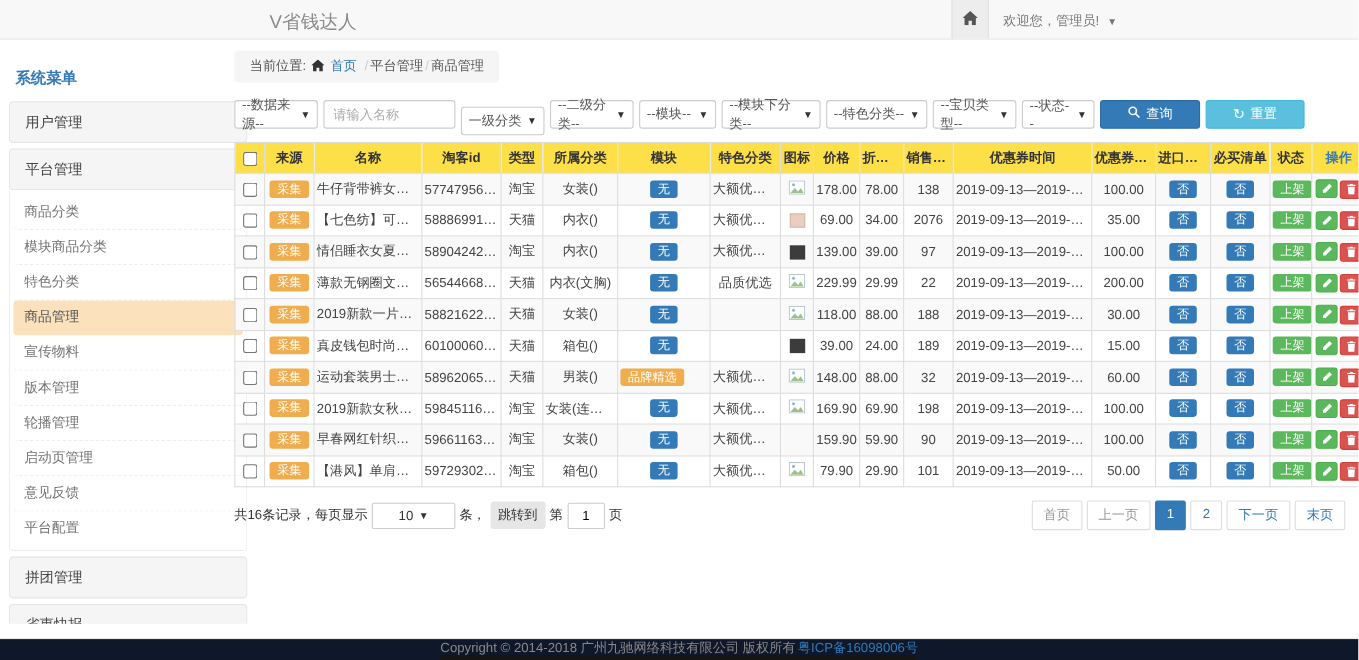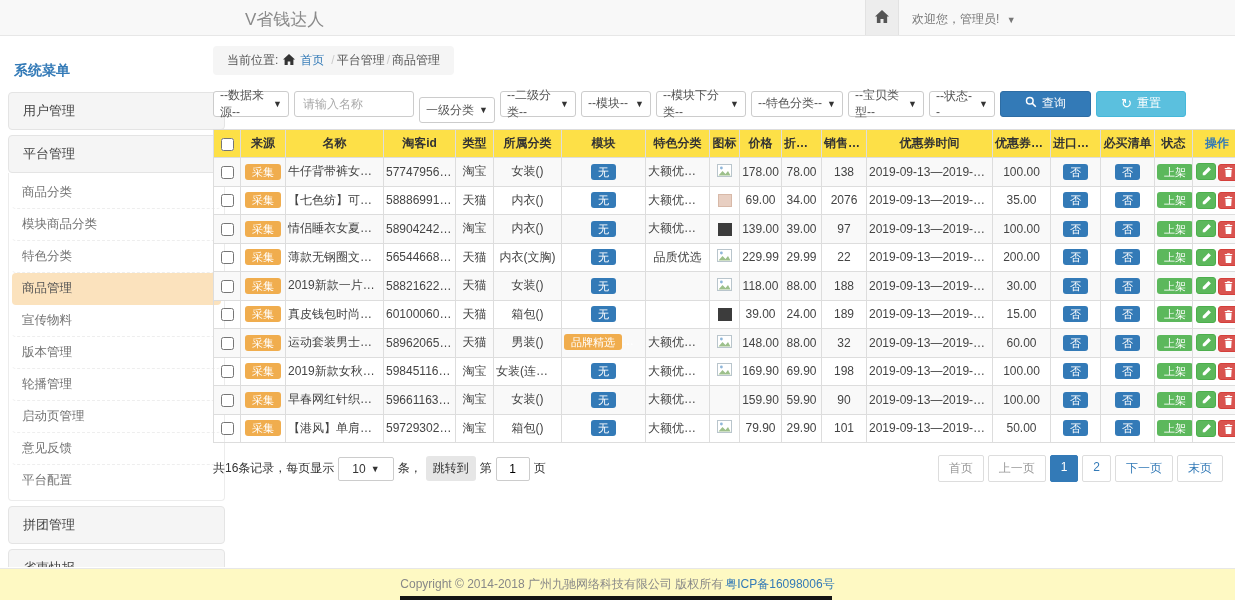--- a/index.html
+++ b/index.html
@@ -74,33 +74,33 @@
   .thumb-dark { background:#3c3c3c; }
   .op-btn { display:inline-flex; width:20px; height:17px; border-radius:3px;
     align-items:center; justify-content:center; cursor:pointer; margin:0 1px; border:1px solid transparent; }
   .op-edit { background:#5cb85c; border-color:#4cae4c; }
   .op-del  { background:#d9534f; border-color:#d43f3a; }
 
   
   .pagerow { margin-top:12px; display:flex; justify-content:space-between; align-items:center; }
   .pagesum { display:flex; align-items:center; gap:4px; color:#333; }
   .mini-select { height:24px; border:1px solid #ccc; border-radius:2px; background:#fff;
-    display:inline-flex; align-items:center; padding:0 13px; gap:5px; cursor:pointer; }
+    display:inline-flex; align-items:center; padding:0 23px; gap:5px; cursor:pointer; }
   .jump-btn { background:#e6e6e6; border-radius:3px; padding:4px 7px; color:#333; cursor:pointer; }
   .page-input { width:34px; height:24px; border:1px solid #ccc; border-radius:2px;
     text-align:center; font-family:inherit; font-size:12px; }
   .pager { display:flex; gap:4px; }
   .page-btn { border:1px solid #ddd; background:#fff; color:#337ab7; padding:4px 10px;
     border-radius:2px; cursor:pointer; font-size:12px; }
   .page-btn.disabled { color:#999; }
   .page-btn.active { background:#337ab7; border-color:#337ab7; color:#fff; }
 
   
-  .footer { position:absolute; left:0; right:0; bottom:0; height:32px; background:#fef9c3;
-    border-top:1px solid #e7e7e7; display:flex; align-items:center; justify-content:center;
+  .footer { position:absolute; left:0; right:0; bottom:0; height:20px; background:#0f172a;
+    border-top:1px solid #e7e7e7; display:flex; align-items:flex-start; justify-content:center;
     color:#888; }
   .footer .icp { color:#337ab7; margin-left:2px; cursor:pointer; }
   .bottom-bar { position:absolute; left:400px; bottom:0; width:432px; height:4px; background:#151515; }
 
   input[type="checkbox"] { width:13px; height:13px; cursor:pointer; vertical-align:middle; }
 </style>
 </head>
 <body>
 
 <div class="topbar">

